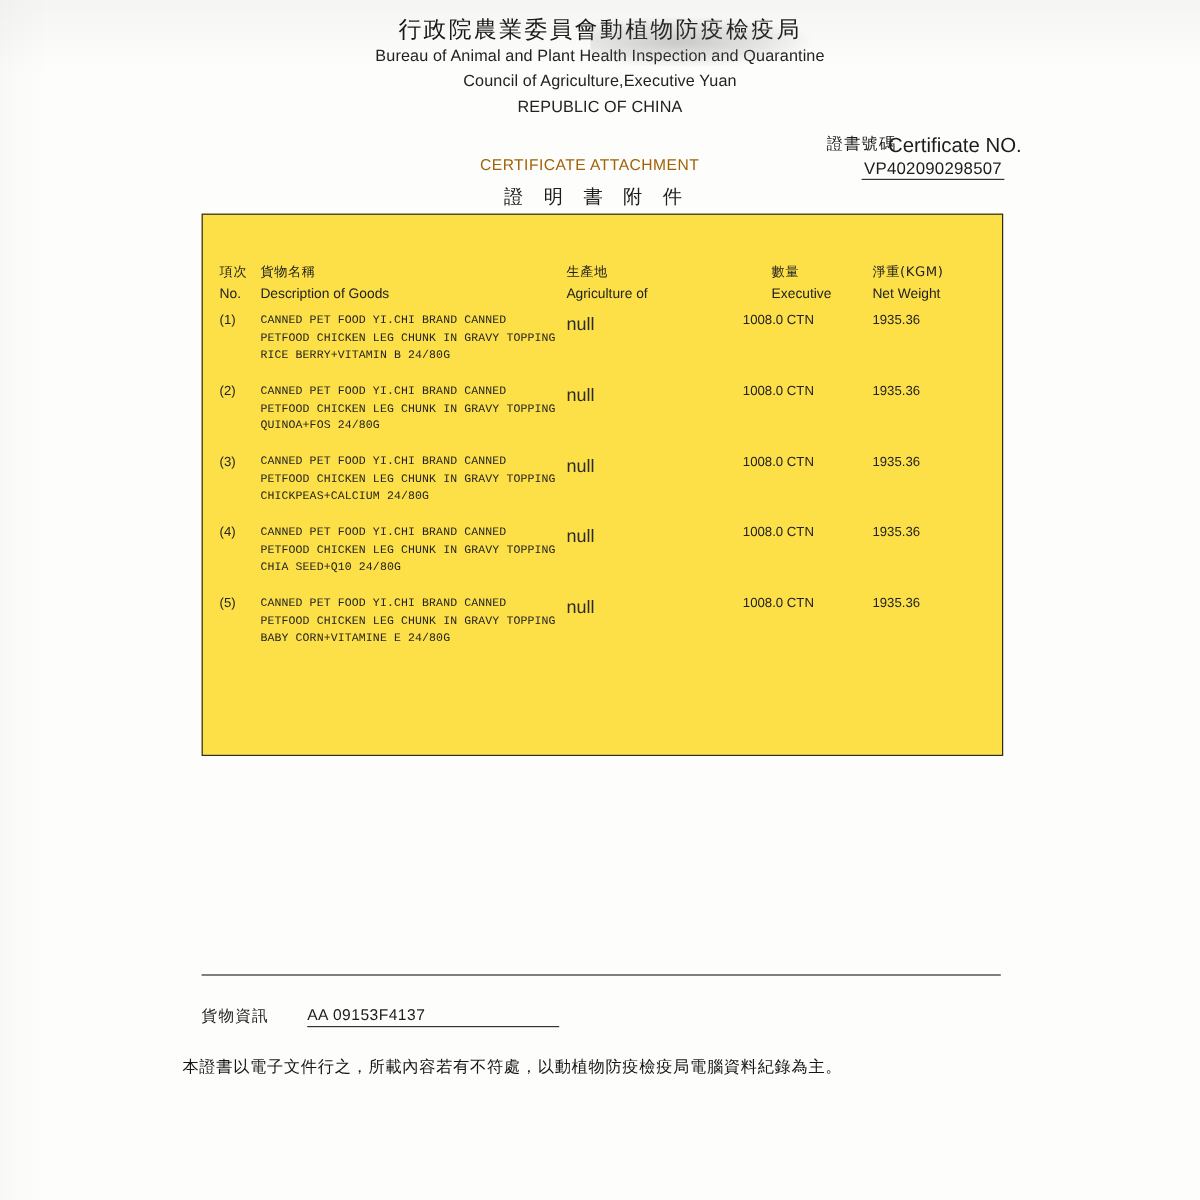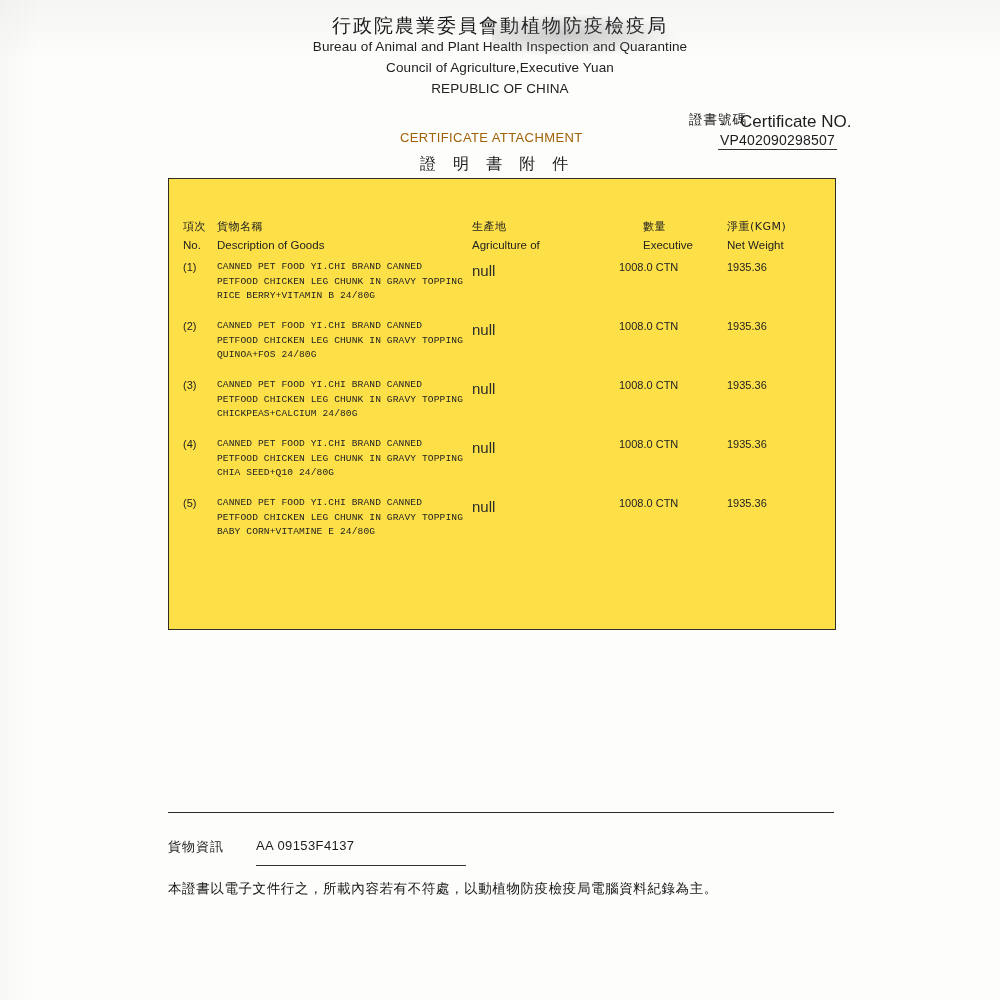--- a/index.html
+++ b/index.html
@@ -237,28 +237,28 @@
     font-size: 13px;
     letter-spacing: 1px;
     color: #1c1c1c;
   }
   .custno-val {
     position: absolute;
     left: 88px; top: 2px;
     font-size: 13px;
     letter-spacing: 0.4px;
     color: #1c1c1c;
-    padding-bottom: 12px;
+    padding-bottom: 2px;
     width: 210px;
     border-bottom: 1.2px solid #333;
   }
 
   .note-cn {
     position: absolute;
-    left: 168px;
+    left: 152px;
     top: 880px;
     font-family: Liberation Mono, monospace;
     font-size: 13.5px;
     letter-spacing: 0.6px;
     color: #151515;
   }
   .note-en {
     position: absolute;
     left: 168px;
     top: 908px;

